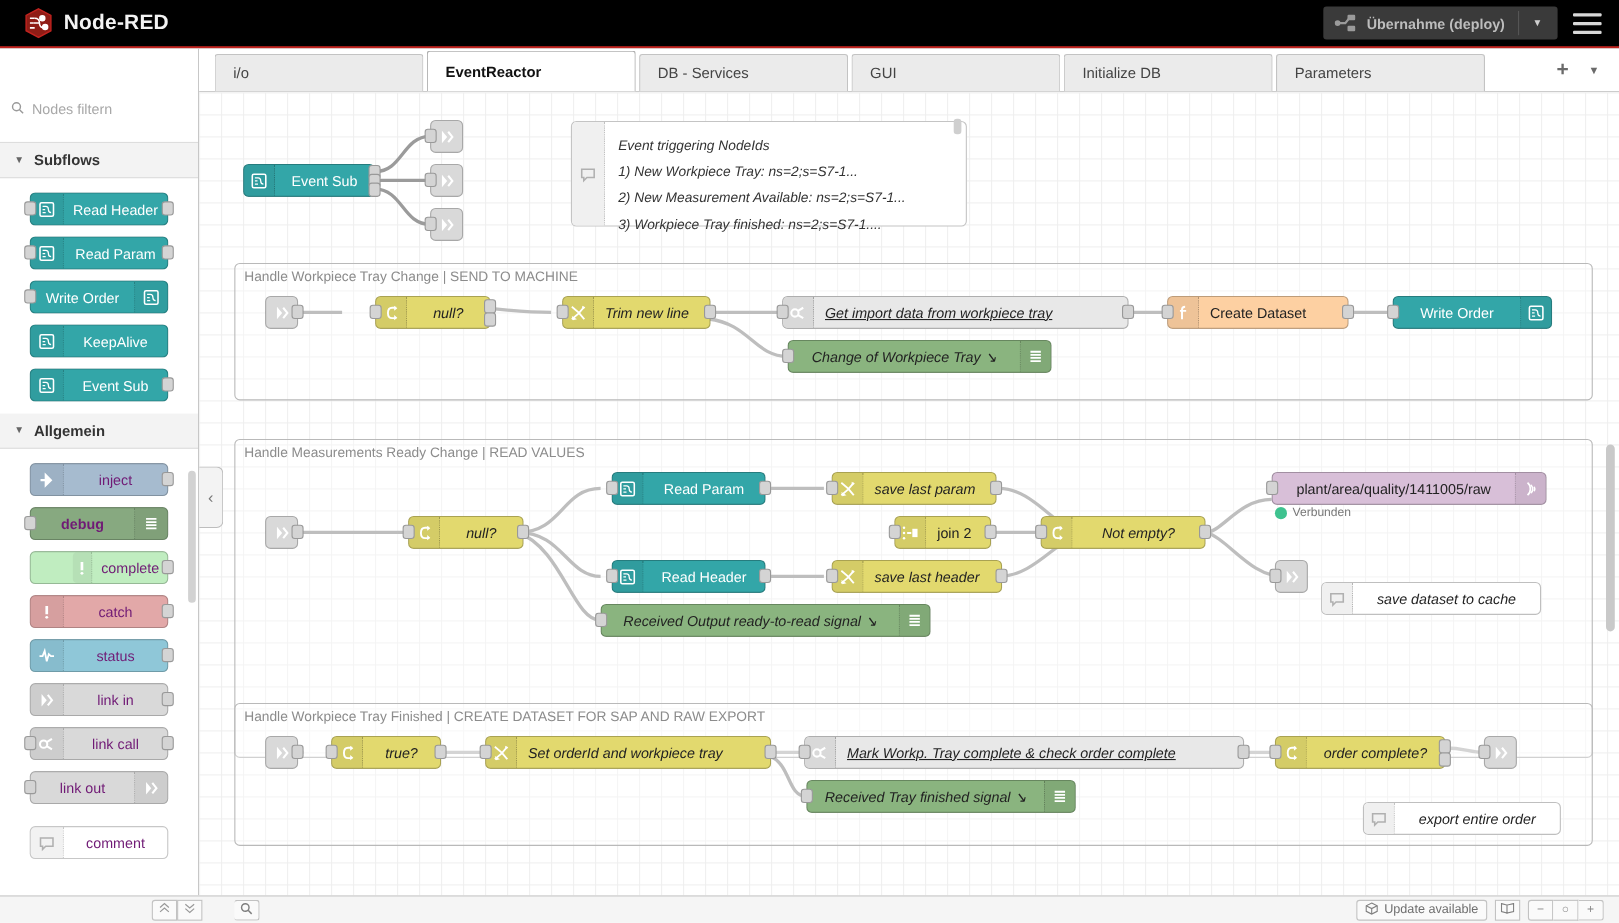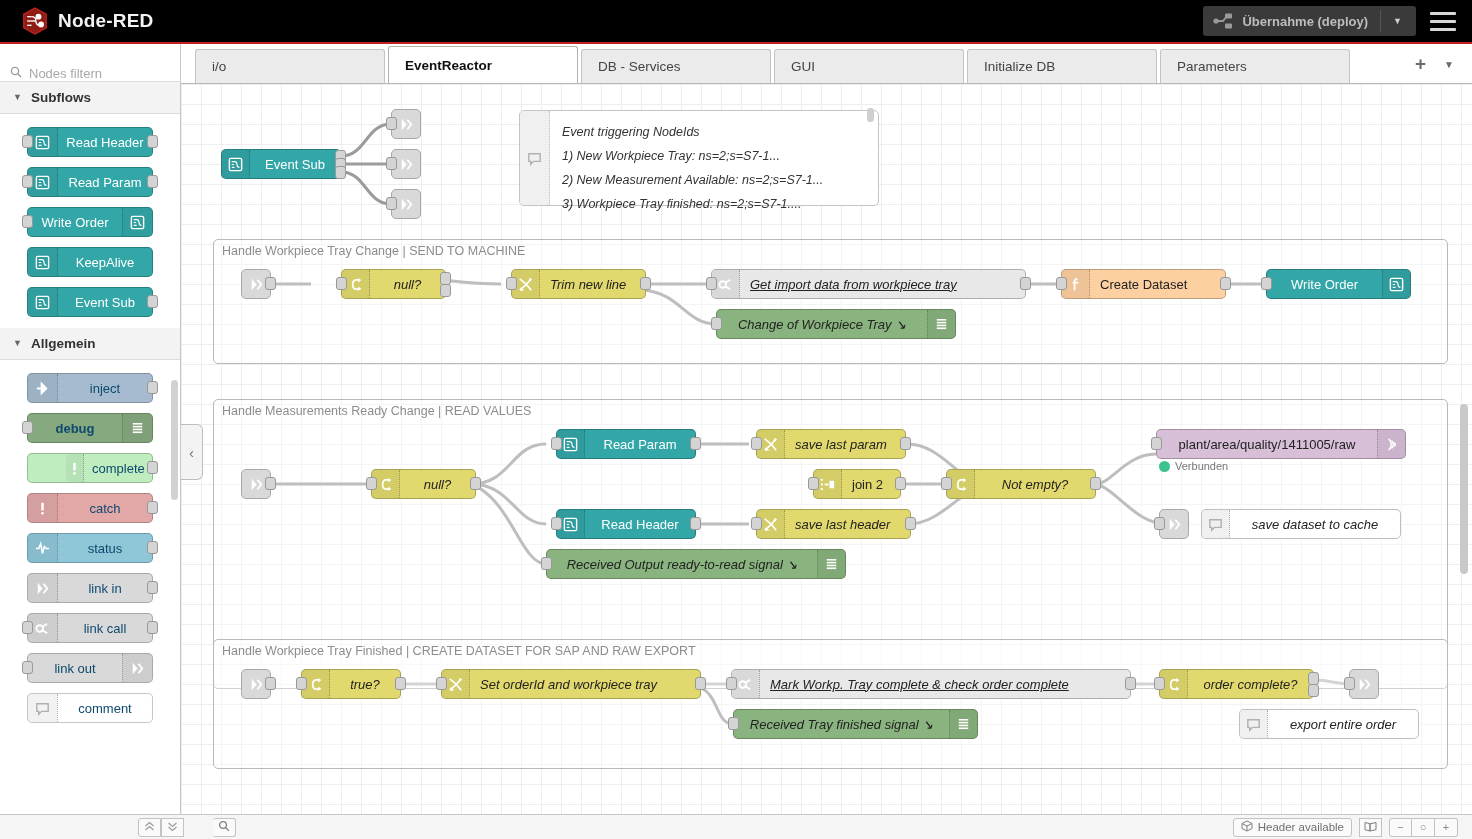--- a/index.html
+++ b/index.html
@@ -30,40 +30,40 @@
   }
   #hamburger { width:26px; display:flex; flex-direction:column; gap:5px; cursor:pointer; }
   #hamburger span { display:block; height:3px; background:#d8d8d8; border-radius:1px; }
 
   
   #palette {
     position:absolute; left:0; top:44px; width:181px; height:770px;
     background:#fff; border-right:1px solid #c7c7c7;
   }
   #palette-search {
-    height:38px; border-bottom:1px solid #ddd; display:flex; align-items:flex-end;
-    padding:0 10px; gap:7px;
+    height:38px; border-bottom:1px solid #ddd; display:flex; align-items:flex-start;
+    padding:0 10px; gap:7px;margin-top:48px;
   }
   #palette-search .mag { color:#9a9a9a; font-size:12px; }
   #palette-search input {
     border:none; outline:none; font-size:13px; color:#555; width:100%;
     font-family:"Liberation Sans", sans-serif; background:transparent;
   }
   #palette-search input::placeholder { color:#a8a8a8; }
   .pal-category {
     height:32px; background:#f3f3f3; border-bottom:1px solid #ddd;
     display:flex; align-items:center; gap:9px; padding-left:13px;
     font-size:13.5px; font-weight:bold; color:#333;
   }
   .pal-chev { font-size:9px; color:#666; transform:translateY(-1px); }
   .pal-list { padding:8px 0 6px 0; }
   .pal-row { height:40px; display:flex; align-items:center; justify-content:center; position:relative; }
   .node {
     position:relative; height:30px; border-radius:5px;
-    display:flex; align-items:center; font-size:13px; color:#0c4a6e;
+    display:flex; align-items:center; font-size:13px; color:#701a75;
     border:1px solid rgba(0,0,0,0.22);
   }
   .node .lbl { flex:1; text-align:center; padding:0 8px; white-space:nowrap; }
   .node .ico-l, .node .ico-r {
     width:30px; height:100%; display:flex; align-items:center; justify-content:center;
     background:rgba(0,0,0,0.05);
   }
   .node .ico-l { border-right:1px dotted rgba(0,0,0,0.25); border-radius:4px 0 0 4px; }
   .node .ico-r { border-left:1px dotted rgba(0,0,0,0.25); border-radius:0 4px 4px 0; }
   .port {
@@ -74,21 +74,21 @@
   .port.out { right:-6px; }
   
   .c-subflow { background:#33a6a8; color:#fff; }
   .c-subflow .lbl { color:#fff; }
   .c-inject  { background:#a6bbcf; }
   .c-debug   { background:#87a980;font-weight:bold; }
   .c-complete{ background:#c0edc0;padding-left:38px; }
   .c-catch   { background:#e2a8a8; }
   .c-status  { background:#8fc7d8; }
   .c-link    { background:#d9d9d9; }
-  .c-comment { background:#ffffff; }
+  .c-comment { background:#ffffff;margin-top:20px; }
   .c-func    { background:#fdd0a2; }
   .c-switch  { background:#e2d96e; }
   .c-change  { background:#e2d96e; }
   .c-join    { background:#e2d96e; }
   .c-group   { background:#8ab47f; }
   .c-mqtt    { background:#d8bfd8; }
   .c-gray    { background:#e8e8e8;text-decoration:underline; }
 
   
   .gico { width:17px; height:17px; display:block; }
@@ -891,21 +891,21 @@
   </div>
 
   <div id="footer-right">
     <div id="update-badge">
       <span>
         <svg width="12" height="12" viewBox="0 0 12 12">
             <path d="M6 1 L11 3.5 L11 8.5 L6 11 L1 8.5 L1 3.5 Z" fill="none" stroke="#7f7f7f" stroke-width="1"></path>
             <path d="M1 3.5 L6 6 L11 3.5 M6 6 L6 11" stroke="#7f7f7f" stroke-width="1" fill="none"></path>
           </svg>
       </span>
-      <span>Header available</span>
+      <span>Update available</span>
     </div>
     <div class="fbtn" id="book-btn">
       <span>
         <svg width="13" height="11" viewBox="0 0 13 11">
             <path d="M1 1.5 L6 2.8 L6 10 L1 8.7 Z M12 1.5 L6 2.8 L6 10 L12 8.7 Z" fill="none" stroke="#7f7f7f" stroke-width="1"></path>
           </svg>
       </span>
     </div>
     <div id="zoom-group">
       <div class="fbtn">−</div>

